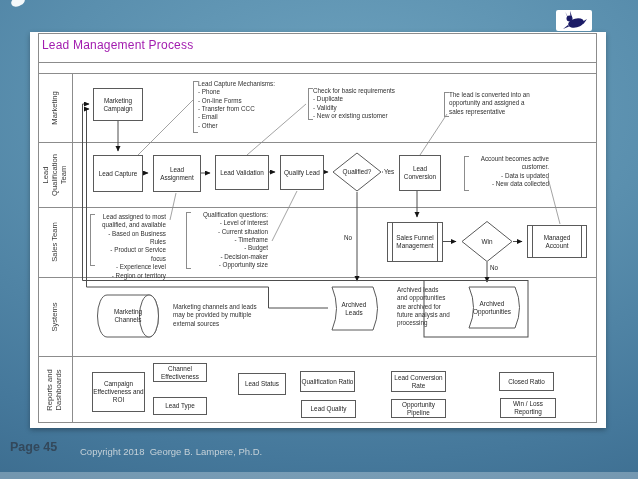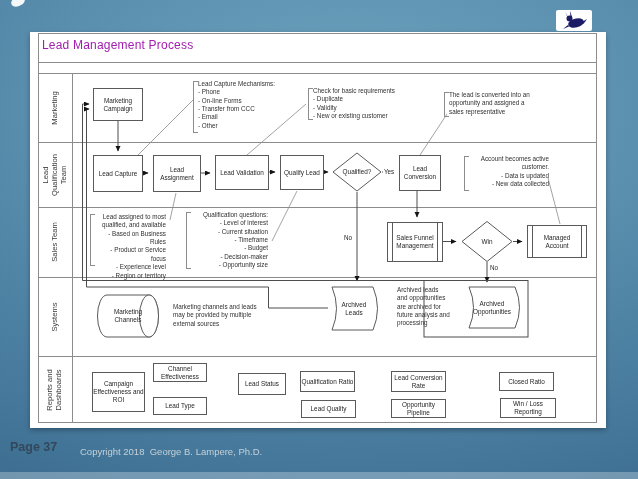--- a/index.html
+++ b/index.html
@@ -212,14 +212,14 @@
 <div class="box" style="left:300px;top:371px;width:55px;height:21px;">Qualification Ratio</div>
 <div class="box" style="left:301px;top:400px;width:55px;height:18px;">Lead Quality</div>
 <div class="box" style="left:391px;top:371px;width:55px;height:21px;">Lead Conversion
 Rate</div>
 <div class="box" style="left:391px;top:399px;width:55px;height:19px;">Opportunity
 Pipeline</div>
 <div class="box" style="left:499px;top:372px;width:55px;height:19px;">Closed Ratio</div>
 <div class="box" style="left:500px;top:398px;width:56px;height:20px;">Win / Loss
 Reporting</div>
 
-<div class="page-label">Page 37</div>
+<div class="page-label">Page 45</div>
 <div class="copyright">Copyright 2018  George B. Lampere, Ph.D.</div>
 
 </body></html>

